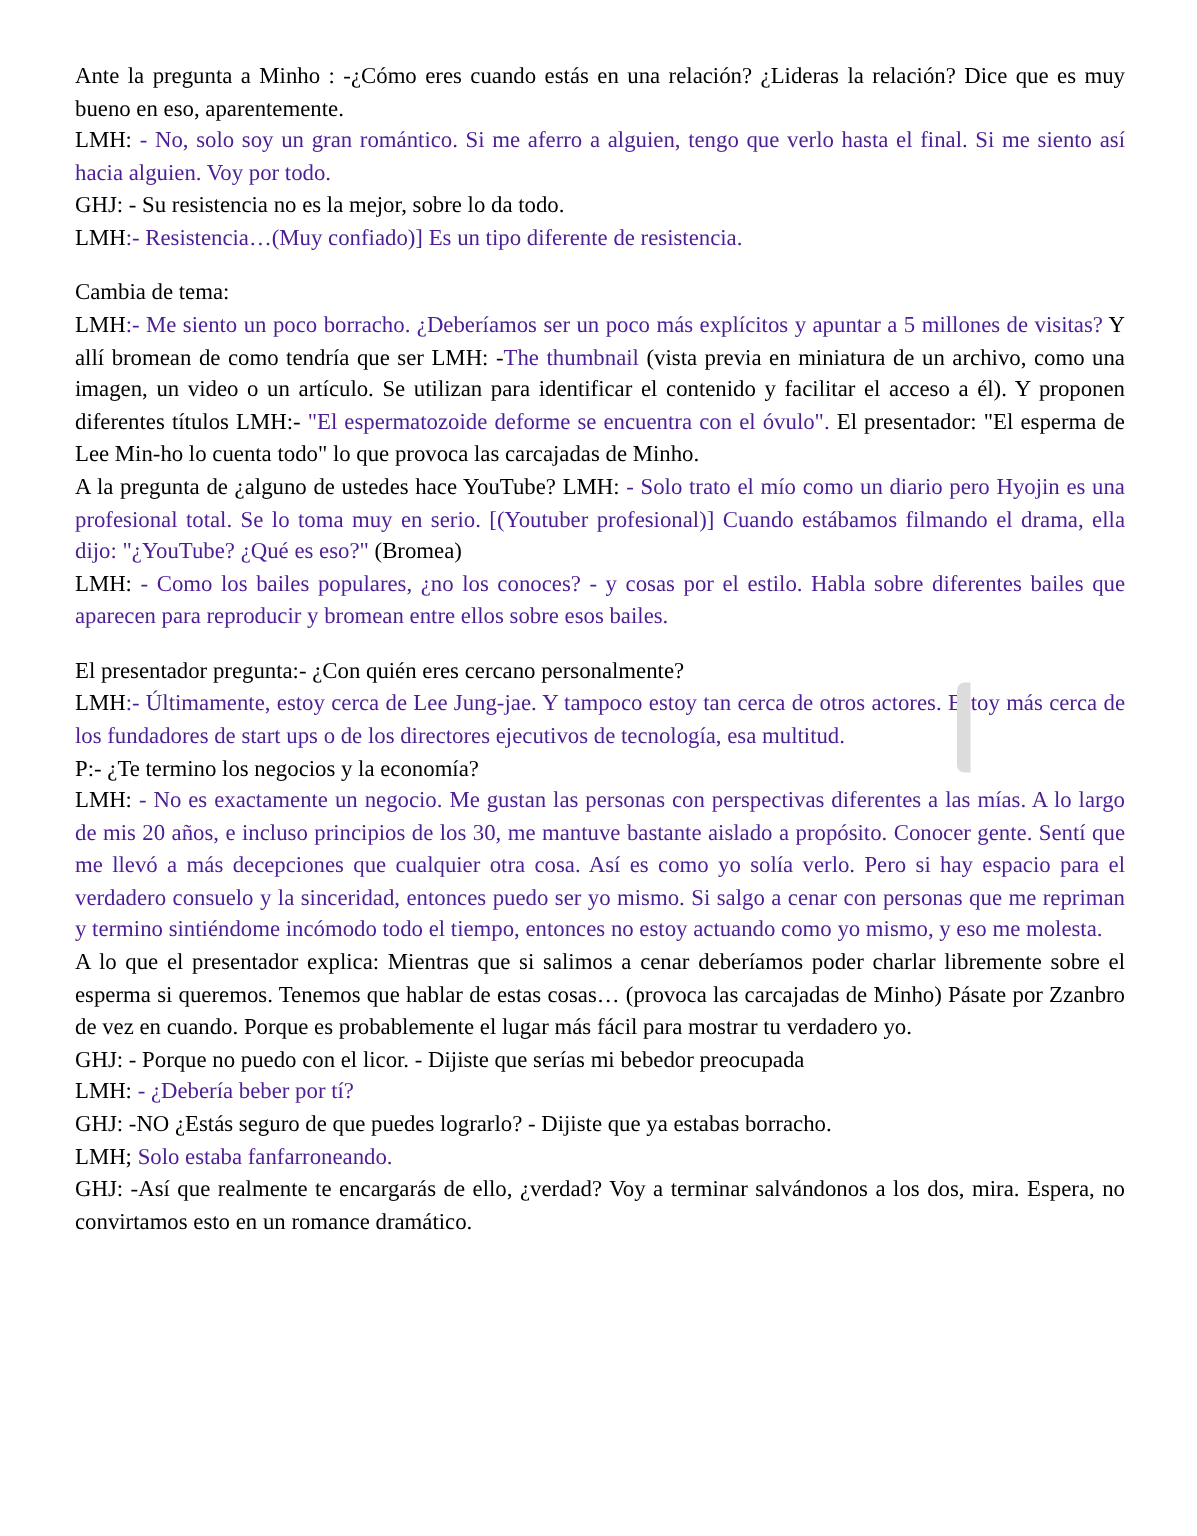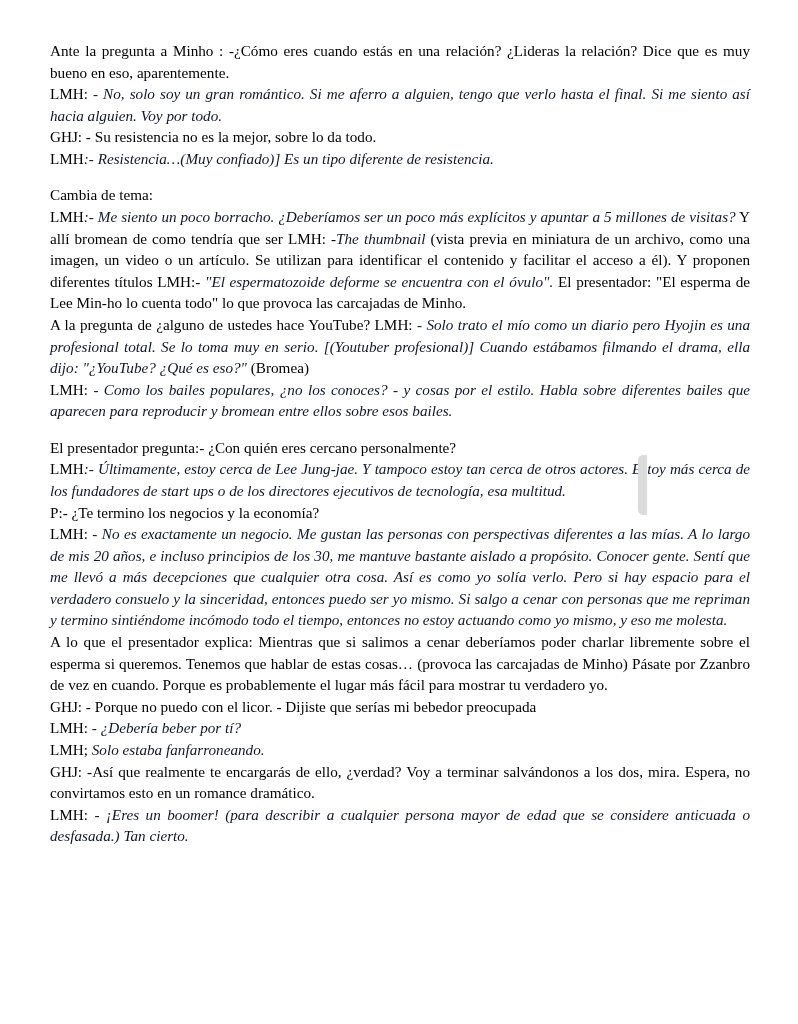--- a/index.html
+++ b/index.html
@@ -37,22 +37,21 @@
     text-indent: 0;
   }
   p.gap {
     margin-top: 15px;
   }
   .blk {
     color: #000000;
     font-style: normal;
   }
   .blu {
-    color: #0f172a;
-    font-style: italic;
+    color: #4c1d95;
   }
   .scroll-nub {
     position: absolute;
     right: 0;
     top: 455px;
     width: 9px;
     height: 60px;
     background: #dcdcdc;
     border-radius: 5px 0 0 5px;
   }
@@ -70,18 +69,18 @@
       <p class="para"><span class="blk">LMH</span><span class="blu">:- Me siento un poco borracho. ¿Deberíamos ser un poco más explícitos y apuntar a 5 millones de visitas?</span><span class="blk"> Y allí bromean de como tendría que ser LMH: -</span><span class="blu">The thumbnail </span><span class="blk">(vista previa en miniatura de un archivo, como una imagen, un video o un artículo. Se utilizan para identificar el contenido y facilitar el acceso a él). Y proponen diferentes títulos LMH:- </span><span class="blu">"El espermatozoide deforme se encuentra con el óvulo".</span><span class="blk"> El presentador:  "El esperma de Lee Min-ho lo cuenta todo" lo que provoca las carcajadas de Minho.</span></p>
       <p class="para"><span class="blk">A la pregunta de ¿alguno de ustedes hace YouTube? LMH: </span><span class="blu">- Solo trato el mío como un diario pero Hyojin es una profesional total. Se lo toma muy en serio. [(Youtuber profesional)]  Cuando estábamos filmando el drama, ella dijo: "¿YouTube? ¿Qué es eso?" </span><span class="blk">(Bromea)</span></p>
       <p class="para"><span class="blk">LMH:  </span><span class="blu">- Como los bailes populares, ¿no los conoces? - y cosas por el estilo. Habla sobre diferentes bailes que aparecen para reproducir y bromean entre ellos sobre esos bailes.</span></p>
       <p class="para gap"><span class="blk">El presentador pregunta:- ¿Con quién eres cercano personalmente?</span></p>
       <p class="para"><span class="blk">LMH</span><span class="blu">:- Últimamente, estoy cerca de Lee Jung-jae. Y tampoco estoy tan cerca de otros actores. Estoy más cerca de los fundadores de start ups o de los directores ejecutivos de tecnología, esa multitud.</span></p>
       <p class="para"><span class="blk">P:- ¿Te termino los negocios y la economía?</span></p>
       <p class="para"><span class="blk">LMH: </span><span class="blu">- No es exactamente un negocio. Me gustan las personas con perspectivas diferentes a las mías. A lo largo de mis 20 años, e incluso principios de los 30, me mantuve bastante aislado a propósito. Conocer gente. Sentí que me llevó a más decepciones que cualquier otra cosa. Así es como yo solía verlo. Pero si hay espacio para el verdadero consuelo y la sinceridad, entonces puedo ser yo mismo. Si salgo a cenar con personas que me repriman y termino sintiéndome incómodo todo el tiempo, entonces no estoy actuando como yo mismo, y eso me molesta.</span></p>
       <p class="para"><span class="blk">A lo que el presentador explica: Mientras que si salimos a cenar deberíamos poder charlar libremente sobre el esperma si queremos. Tenemos que hablar de estas cosas… (provoca las carcajadas de Minho) Pásate por Zzanbro de vez en cuando. Porque es probablemente el lugar más fácil para mostrar tu verdadero yo.</span></p>
       <p class="para"><span class="blk">GHJ: - Porque no puedo con el licor. - Dijiste que serías mi bebedor preocupada</span></p>
       <p class="para"><span class="blk">LMH:  </span><span class="blu">- ¿Debería beber por tí?</span></p>
+      <p class="para"><span class="blk">GHJ: -NO ¿Estás seguro de que puedes lograrlo? - Dijiste que ya estabas borracho.</span></p>
       <p class="para"><span class="blk">LMH; </span><span class="blu"> Solo estaba fanfarroneando.</span></p>
       <p class="para"><span class="blk">GHJ: -Así que realmente te encargarás de ello, ¿verdad? Voy a terminar salvándonos a los dos, mira. Espera, no convirtamos esto en un romance dramático.</span></p>
-      <p class="para"><span class="blk">LMH:  </span><span class="blu">- ¡Eres un boomer! (para describir a cualquier persona mayor de edad que se considere anticuada o desfasada.) Tan cierto.</span></p>
     </div>
   <div class="scroll-nub"></div>
 </div>
 
 </body></html>

